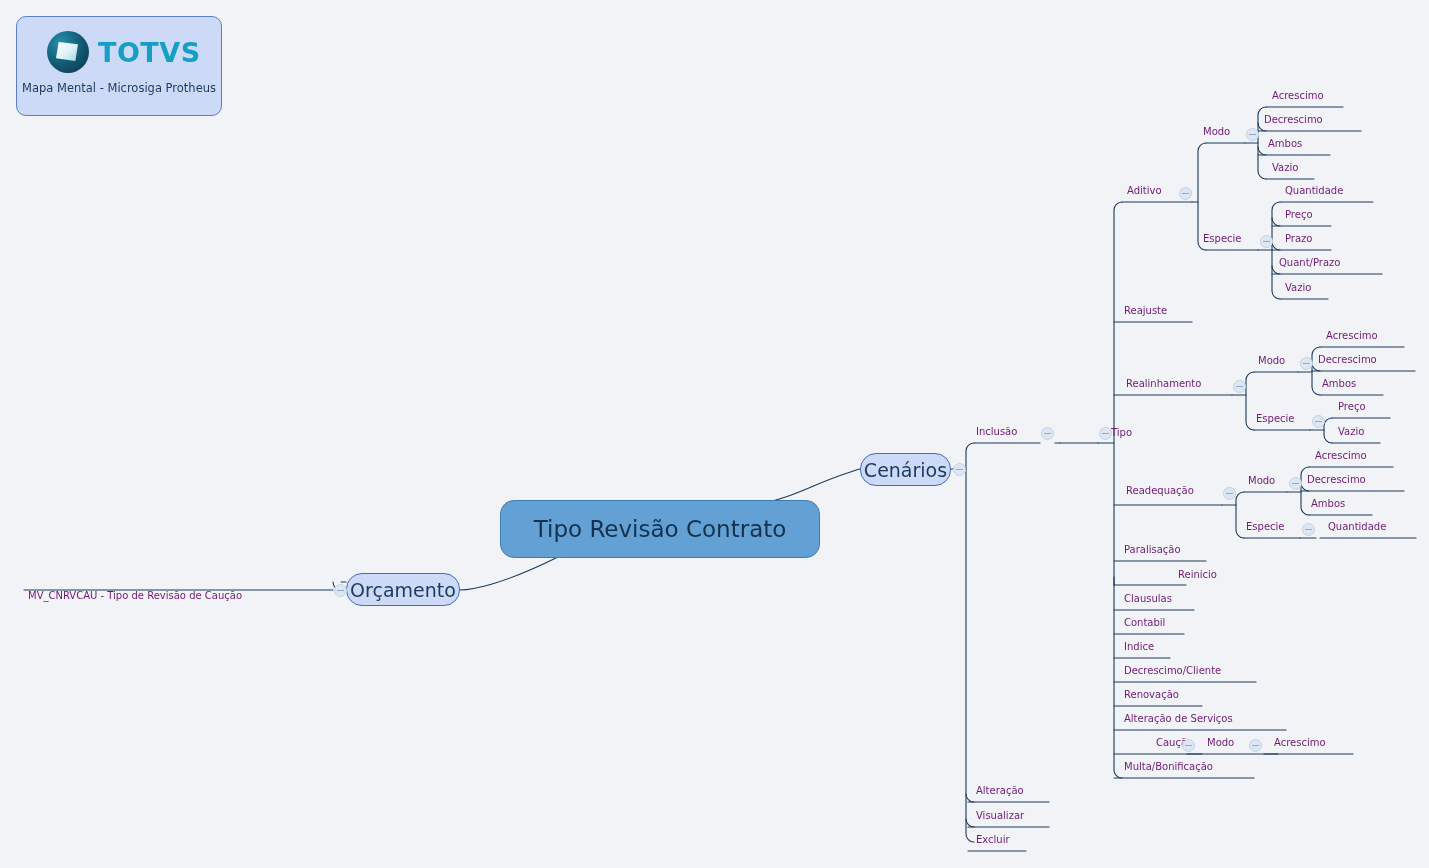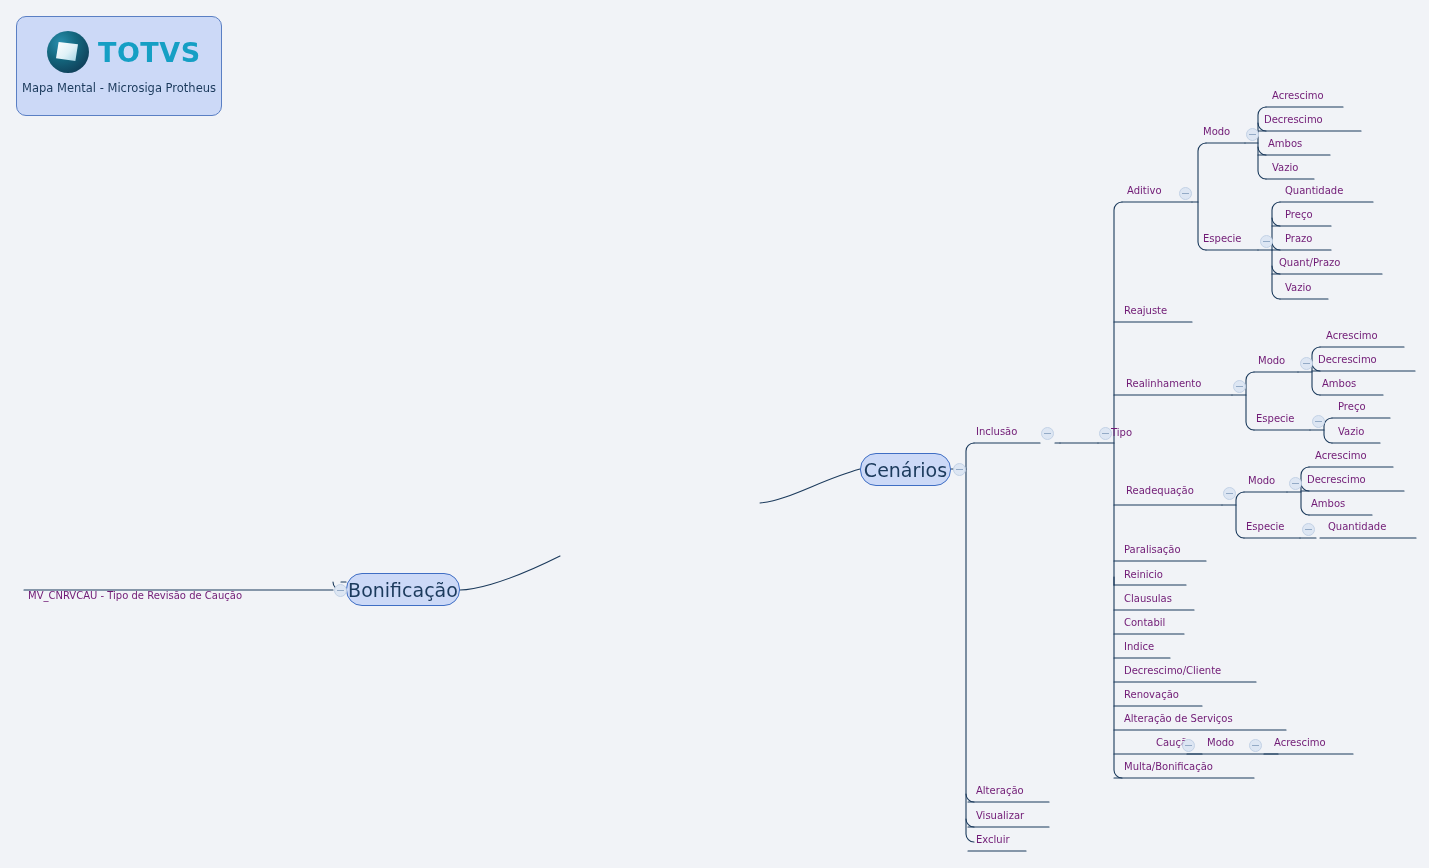--- a/index.html
+++ b/index.html
@@ -191,28 +191,31 @@
   <div id="logo-card">
     <div id="logo-row">
       <div id="logo-mark">
           <div class="para"></div>
         </div>
       <div id="logo-text">TOTVS</div>
     </div>
     <div id="logo-sub">Mapa Mental - Microsiga Protheus</div>
   </div>
 
+  <div class="boxnode" id="root-node" style="left:500px;top:500px;width:320px;height:58px;">
+    <span>Tipo Revisão Contrato</span>
+  </div>
 
   <div class="boxnode" id="cenarios-node" style="left:860px;top:453px;width:91px;height:33px;">
     <span>Cenários</span>
   </div>
   <div class="toggle" style="left:953px;top:463px;"></div>
 
   <div class="boxnode" id="parametros-node" style="left:346px;top:573px;width:114px;height:33px;">
-    <span>Bonificação</span>
+    <span>Orçamento</span>
   </div>
   <div class="toggle" style="left:334px;top:584px;"></div>
 
   <div class="node lbl" style="left:28px;top:582px;margin-top:9px;">
     <span>MV_CNRVCAU - Tipo de Revisão de Caução</span>
   </div>
 
   <div class="node lbl" style="left:976px;top:427px;">
     <span>Inclusão</span>
   </div>
@@ -338,21 +341,21 @@
   </div>
   <div class="toggle" style="left:1302px;top:523px;"></div>
 
   <div class="node lbl" style="left:1328px;top:522px;">
     <span>Quantidade</span>
   </div>
 
   <div class="node lbl" style="left:1124px;top:545px;">
     <span>Paralisação</span>
   </div>
-  <div class="node lbl" style="left:1124px;top:570px;text-align:right;">
+  <div class="node lbl" style="left:1178px;top:570px;text-align:right;">
     <span>Reinicio</span>
   </div>
   <div class="node lbl" style="left:1124px;top:594px;">
     <span>Clausulas</span>
   </div>
   <div class="node lbl" style="left:1124px;top:618px;">
     <span>Contabil</span>
   </div>
   <div class="node lbl" style="left:1124px;top:642px;">
     <span>Indice</span>

